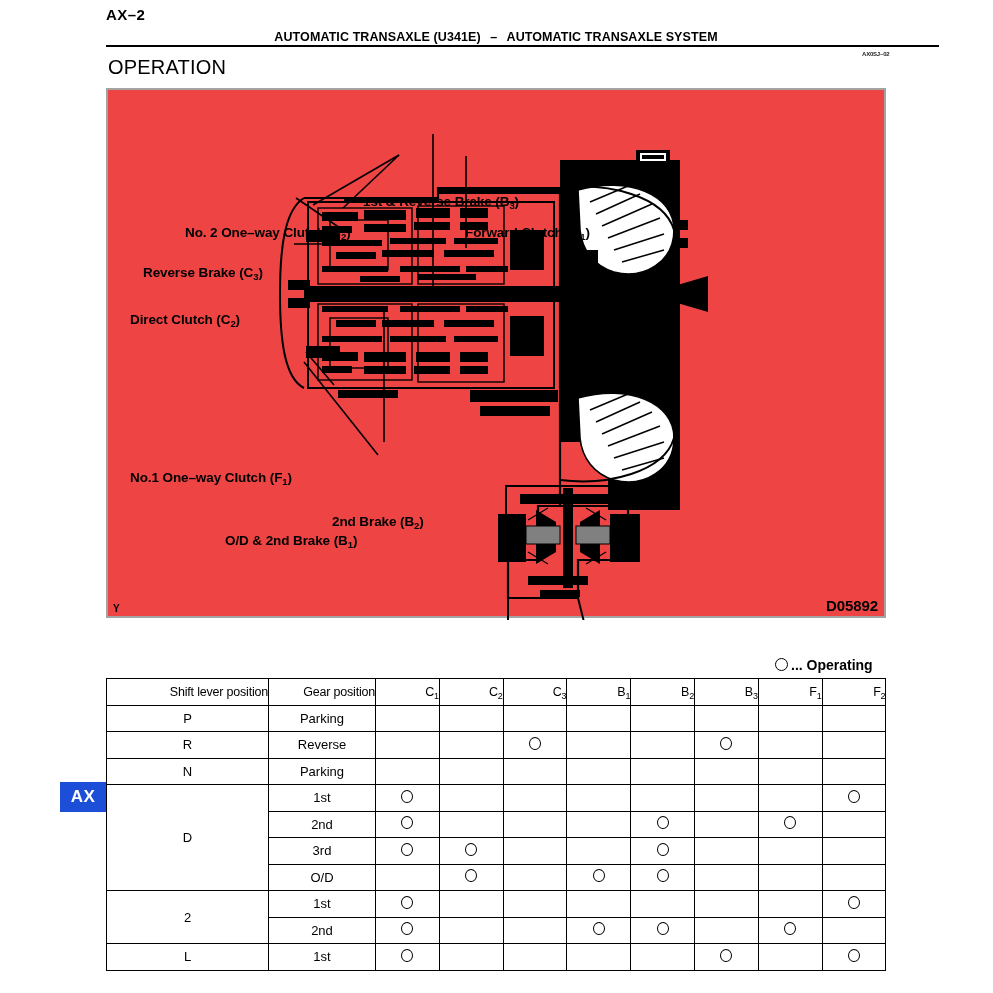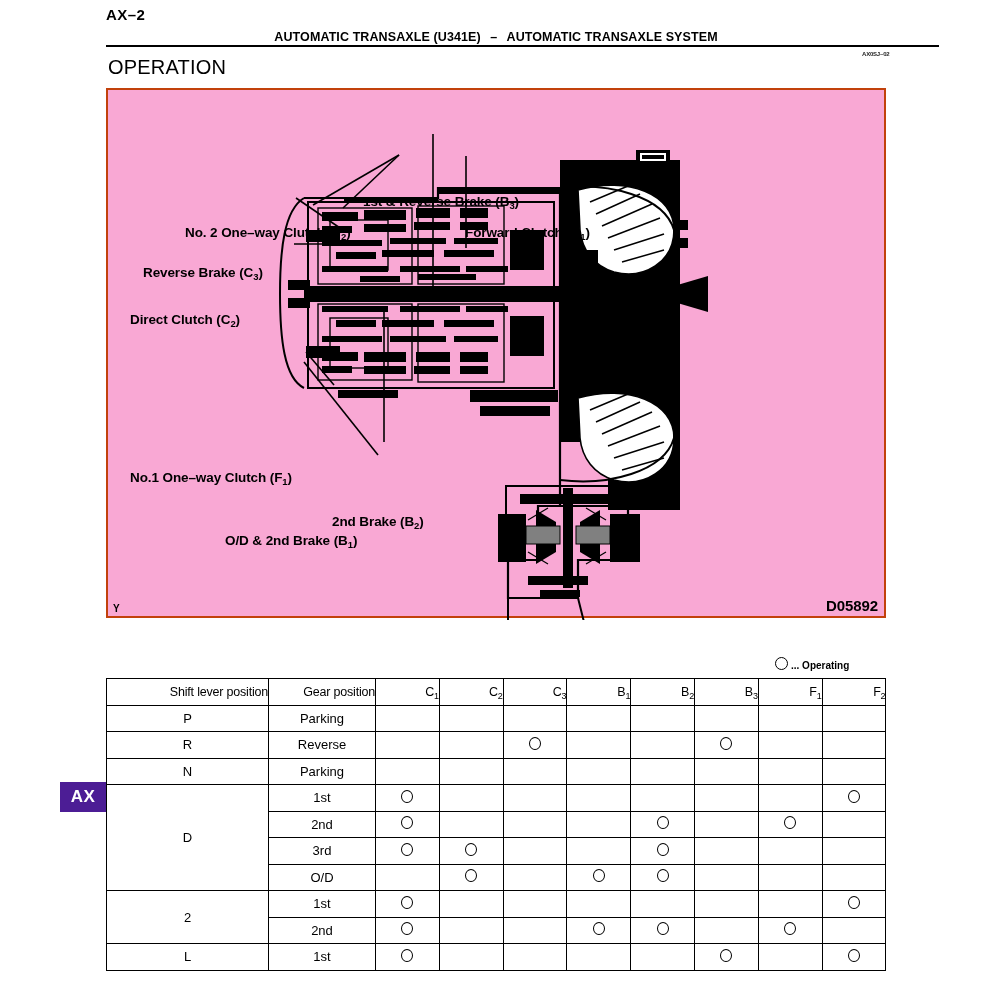--- a/index.html
+++ b/index.html
@@ -69,23 +69,23 @@
     color: #1c1c1c;
   }
 
   
   #figure-frame {
     position: absolute;
     left: 106px;
     top: 88px;
     width: 780px;
     height: 530px;
-    border: 2px solid #c2410c;
+    border: 2px solid #a3a3a3;
     box-sizing: border-box;
-    background: #f9a8d4;
+    background: #ef4444;
   }
   #figure-marker-y {
     position: absolute;
     left: 5px;
     bottom: 2px;
     font-size: 10px;
     font-weight: bold;
   }
   #figure-code {
     position: absolute;
@@ -119,21 +119,21 @@
     width: 780px;
     height: 530px;
     pointer-events: none;
   }
 
   
   #table-legend {
     position: absolute;
     left: 775px;
     top: 657px;
-    font-size: 10px;
+    font-size: 14px;
     font-weight: bold;
     white-space: nowrap;
   }
   #table-legend .ring {
     display: inline-block;
     width: 11px;
     height: 11px;
     border: 1.4px solid #000;
     border-radius: 50%;
     vertical-align: -1px;
@@ -182,21 +182,21 @@
     box-sizing: border-box;
   }
 
   
   #ax-tab {
     position: absolute;
     left: 60px;
     top: 782px;
     width: 46px;
     height: 30px;
-    background: #4c1d95;
+    background: #1d4ed8;
     color: #fff;
     font-size: 17px;
     font-weight: bold;
     display: flex;
     align-items: center;
     justify-content: center;
     letter-spacing: 0.5px;
   }
 </style>
 </head>

